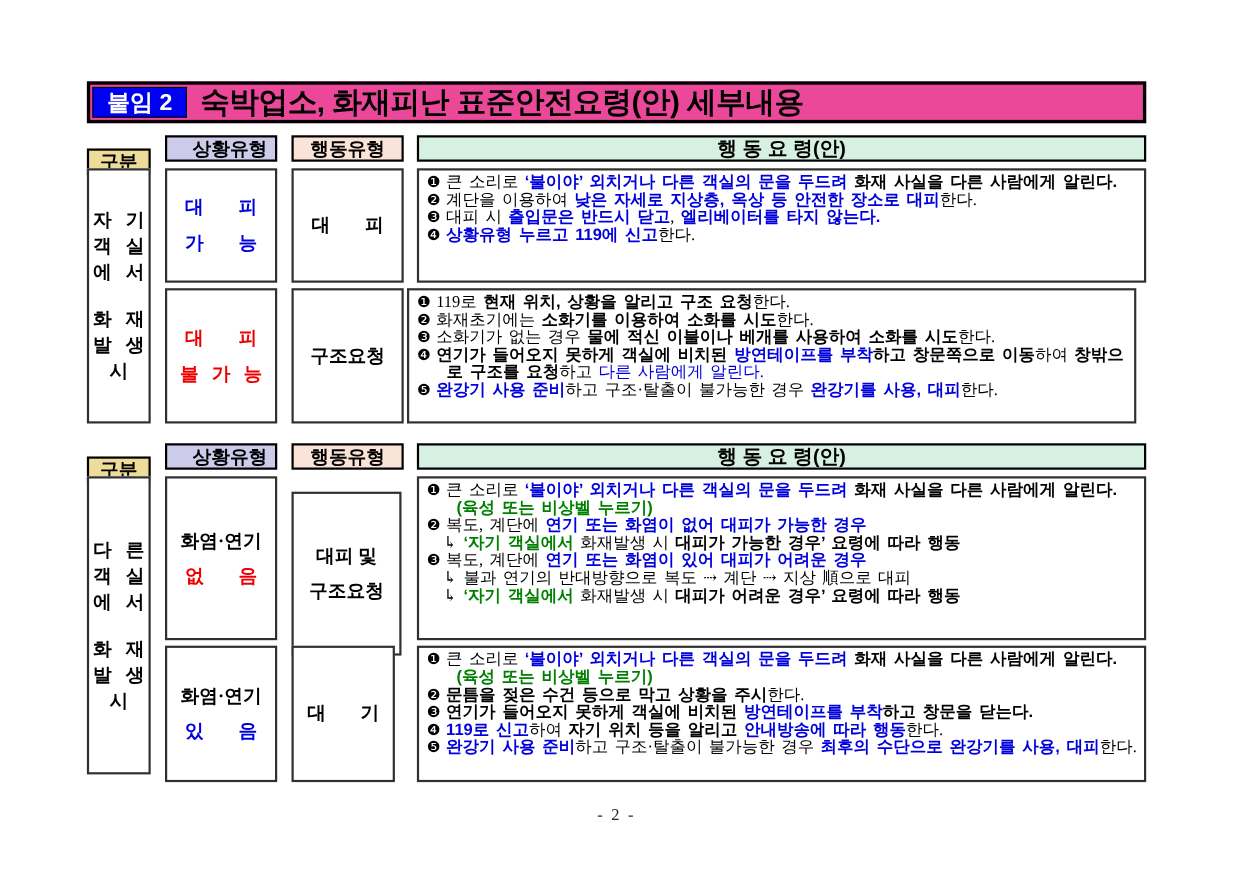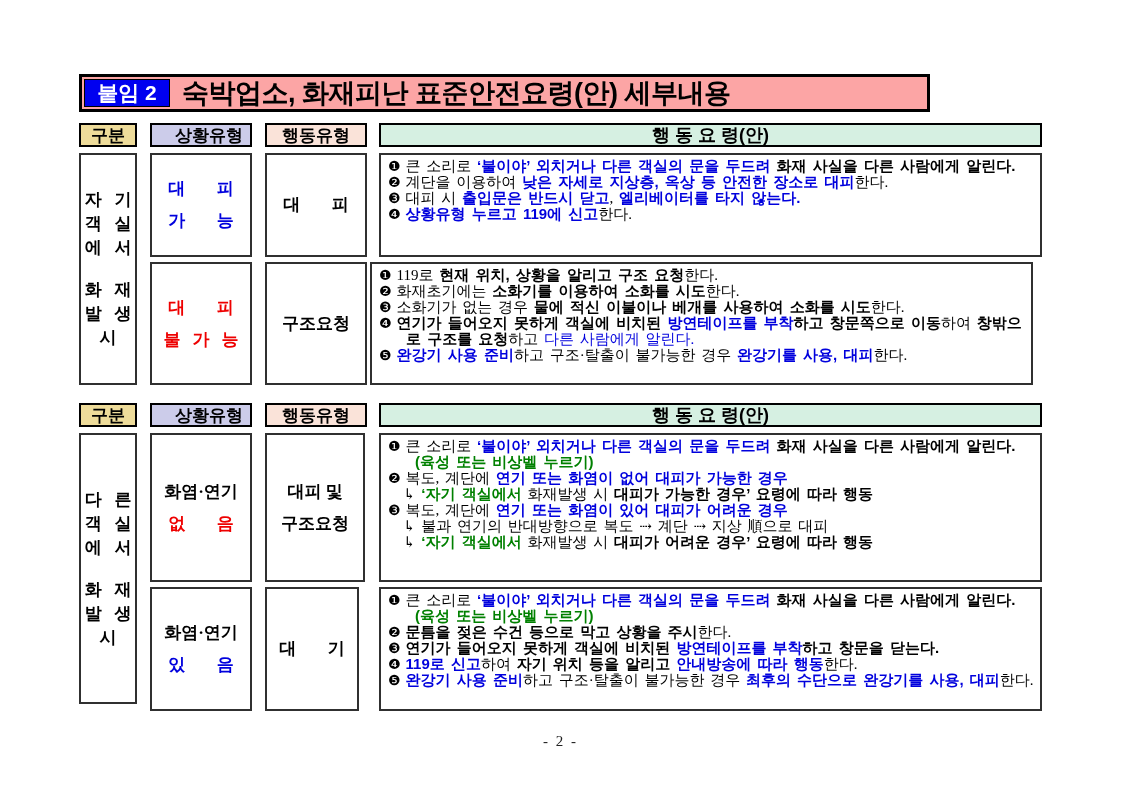--- a/index.html
+++ b/index.html
@@ -1,33 +1,33 @@
 <!DOCTYPE html>
 <html style="--badge-bg: #0000f0; --c1-bg: #eedc9a; --c2-bg: #ccccea; --c3-bg: #fae3d9; --c4-bg: #d6f0e2; --blue: #0000dd; --red: #ee0000; --green: #008000; --border: #303030;"><head>
 <meta charset="utf-8">
 <style>
   html,body{margin:0;padding:0;background:#fff;}
   .page{position:relative;width:1121px;height:793px;background:#fff;overflow:hidden;
         font-family:"Liberation Serif","DejaVu Serif",serif;}
   
-  .tbar{position:absolute;left:79px;top:74px;width:851px;height:38px;border:3px solid #000;
-        box-sizing:border-box;display:flex;align-items:stretch;background:#fca5a5;}
+  .tbar{position:absolute;left:79px;top:74px;width:963px;height:38px;border:3px solid #000;
+        box-sizing:border-box;display:flex;align-items:stretch;background:#ec4899;}
   .badge{margin:2px;width:86px;background:var(--badge-bg,#0000f0);border:1px solid #000;
          color:#fff;font-family:"Liberation Sans","DejaVu Sans",sans-serif;font-weight:bold;
          font-size:21px;display:flex;align-items:center;justify-content:center;box-sizing:border-box;}
   .dtitle{flex:1;display:flex;align-items:center;padding-left:10px;
           font-family:"Liberation Sans","DejaVu Sans",sans-serif;font-weight:bold;
           font-size:27px;color:#000;letter-spacing:-0.5px;white-space:nowrap;}
   
   .cell{position:absolute;background:#fff;border:2px solid var(--border,#303030);
         box-sizing:border-box;overflow:hidden;}
   .hdr{display:flex;align-items:center;justify-content:center;border-color:#000;
        font-family:"Liberation Sans","DejaVu Sans",sans-serif;font-weight:bold;
        font-size:17px;color:#000;white-space:nowrap;}
-  .hc1{background:var(--c1-bg,#eedc9a);}
+  .hc1{background:var(--c1-bg,#eedc9a);margin-top:12px;}
   .hc2{background:var(--c2-bg,#ccccea);padding-left:16px;}
   .hc3{background:var(--c3-bg,#fae3d9);}
   .hc4{background:var(--c4-bg,#d6f0e2);font-size:18px;}
   
   .cat{display:flex;flex-direction:column;align-items:center;justify-content:center;}
   .cat-line{min-height:24px;line-height:24px;font-size:17px;font-weight:bold;color:#000;
             word-spacing:.5em;white-space:nowrap;}
   .cat-line:empty{min-height:18px;}
   
   .sit,.act{display:flex;flex-direction:column;align-items:center;justify-content:center;}
@@ -121,21 +121,21 @@
         <div class="cat-line"></div>
         <div class="cat-line">화 재</div>
         <div class="cat-line">발 생</div>
         <div class="cat-line">시</div>
       </div>
 
     <div class="cell sit" style="left:150px;top:433px;width:102px;height:149px">
         <div class="sa-line ws0 c-black">화염·연기</div>
         <div class="sa-line ws2 c-red">없 음</div>
       </div>
-    <div class="cell act" style="left:265px;top:433px;width:100px;height:149px">
+    <div class="cell act" style="left:265px;top:447px;width:100px;height:149px">
         <div class="sa-line ws0 c-black">대피 및</div>
         <div class="sa-line ws0 c-black">구조요청</div>
       </div>
     <div class="cell gui" style="left:379px;top:433px;width:663px;height:149px">
         <div class="g-item"><span class="g-num">❶</span><span class="s-k">큰 소리로 </span><span class="s-bb">‘불이야’ 외치거나 다른 객실의 문을 두드려</span><span class="s-kb"> 화재 사실을 다른 사람에게 알린다.</span><span class="s-g">(육성 또는 비상벨 누르기)</span></div>
         <div class="g-item"><span class="g-num">❷</span><span class="s-k">복도, 계단에 </span><span class="s-bb">연기 또는 화염이 없어 대피가 가능한 경우</span></div>
         <div class="g-sub"><span class="s-k">↳ </span><span class="s-g">‘자기 객실에서</span><span class="s-k"> 화재발생 시 </span><span class="s-kb">대피가 가능한 경우’ 요령에 따라 행동</span></div>
         <div class="g-item"><span class="g-num">❸</span><span class="s-k">복도, 계단에 </span><span class="s-bb">연기 또는 화염이 있어 대피가 어려운 경우</span></div>
         <div class="g-sub"><span class="s-k">↳ 불과 연기의 반대방향으로 복도 ⇢ 계단 ⇢ 지상 順으로 대피</span></div>
         <div class="g-sub"><span class="s-k">↳ </span><span class="s-g">‘자기 객실에서</span><span class="s-k"> 화재발생 시 </span><span class="s-kb">대피가 어려운 경우’ 요령에 따라 행동</span></div>

